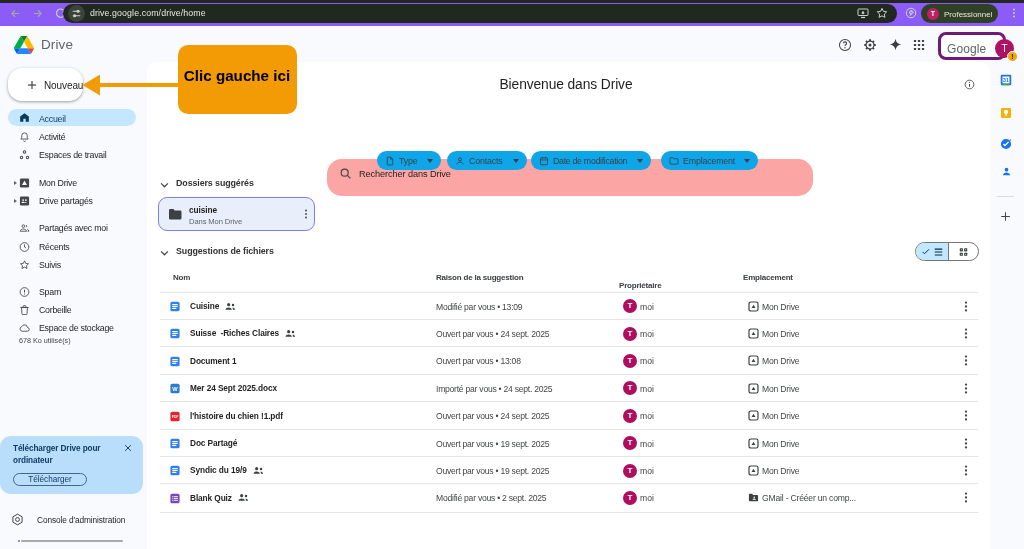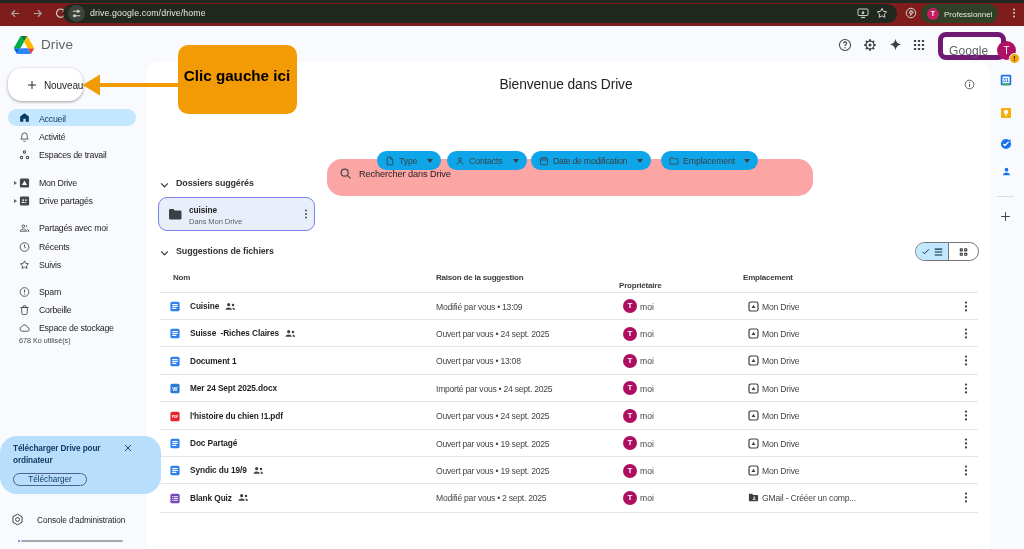--- a/index.html
+++ b/index.html
@@ -1,42 +1,42 @@
 <!DOCTYPE html>
 <html><head><meta charset="utf-8">
 <style>
   html,body{margin:0;padding:0;}
   body{width:1024px;height:549px;overflow:hidden;font-family:"Liberation Sans",sans-serif;background:#f8fafd;position:relative;}
   .abs{position:absolute;}
   
-  #chrome{left:0;top:0;width:1024px;height:32px;background:#7f1d1d;}
+  #chrome{left:0;top:0;width:1024px;height:32px;background:#8b5cf6;}
   #omni{left:63px;top:4px;width:834px;height:19px;border-radius:10px;background:#21281f;}
   #urltext{left:90px;top:8px;font-size:8.8px;color:#e6e9e3;font-weight:400;letter-spacing:.1px;}
   #profchip{left:921px;top:4px;width:77px;height:19px;border-radius:10px;background:#304026;}
   #profchip .av{position:absolute;left:6px;top:3.5px;width:12px;height:12px;border-radius:50%;background:#c41e62;color:#fff;font-size:7px;font-weight:700;text-align:center;line-height:12px;}
   #profchip .nm{position:absolute;left:23px;top:5.5px;font-size:8px;color:#e4e9df;}
   
   #appbar{left:0;top:26px;width:1024px;height:36px;background:#f8fafd;}
   #drivename{left:41px;top:37px;font-size:13.5px;color:#5f6368;letter-spacing:.1px;}
-  #gcard{left:938px;top:32px;width:68px;height:28px;background:#fff;border:5px solid #701a75;border-radius:8px;box-sizing:border-box;}
+  #gcard{left:938px;top:32px;width:68px;height:28px;background:#fff;border:3px solid #701a75;border-radius:8px;box-sizing:border-box;}
   #gcard .g{position:absolute;left:6px;top:7px;font-size:12px;color:#5f6368;font-weight:500;letter-spacing:.1px;}
   #gcard .av{position:absolute;left:54px;top:4px;width:19px;height:19px;border-radius:50%;background:#ae1264;color:#fff;font-size:10px;text-align:center;line-height:19px;}
   #gcard .badge{position:absolute;left:66px;top:16px;width:9px;height:9px;border-radius:50%;background:#f2a50c;color:#202124;font-size:7px;font-weight:700;text-align:center;line-height:9px;border:1px solid #fff;}
   
   #newbtn{left:8px;top:68px;width:75px;height:33px;background:#fff;border-radius:14px;box-shadow:0 1px 2px rgba(60,64,67,.3),0 1px 3px 1px rgba(60,64,67,.15);}
   #newbtn .txt{position:absolute;left:36px;top:12px;font-size:10px;color:#1f1f1f;font-weight:500;letter-spacing:-.1px;}
   .navrow{left:0;width:147px;height:18px;}
   .navrow .ic{position:absolute;left:19px;top:50%;transform:translateY(-50%);width:11px;height:11px;}
   .navrow .tx{position:absolute;left:39px;top:50%;transform:translateY(-50%);font-size:8.8px;color:#1f1f1f;white-space:nowrap;letter-spacing:-.25px;}
   .navrow .tri{position:absolute;left:13.5px;top:50%;transform:translateY(-50%);width:0;height:0;border-left:3.5px solid #5f6368;border-top:2.5px solid transparent;border-bottom:2.5px solid transparent;}
   #homerow{left:8px;top:109px;width:128px;height:17px;background:#c2e7ff;border-radius:9px;}
   #homerow .ic{position:absolute;left:11px;top:3px;width:11px;height:11px;}
   #homerow .tx{position:absolute;left:31px;top:4.5px;font-size:8.8px;color:#0e3b5c;font-weight:400;letter-spacing:-.25px;}
   #storage{left:19px;top:335.5px;font-size:7.2px;color:#444746;}
-  #promo{left:0px;top:436px;width:143px;height:57.5px;background:#b9defb;border-radius:17px;padding-left:18px;}
+  #promo{left:0px;top:436px;width:143px;height:57.5px;background:#b9defb;border-radius:11px;}
   #promo .t{position:absolute;left:13px;top:7px;width:104px;font-size:8.2px;line-height:12.3px;color:#113c63;font-weight:700;letter-spacing:-.1px;}
   #promo .x{position:absolute;left:122.5px;top:6.5px;width:10px;height:10px;}
   #promo .btn{position:absolute;left:13px;top:36.5px;width:74px;height:13.5px;border:1px solid #47648a;border-radius:7.5px;box-sizing:border-box;text-align:center;font-size:8.2px;line-height:12px;color:#113c63;font-weight:400;}
   #admin{left:0px;top:511px;}
   #admintx{left:37px;top:515px;font-size:8.3px;color:#1f1f1f;letter-spacing:-.1px;}
   #sscroll{left:21px;top:540px;width:102px;height:2.2px;background:#a6a9ae;border-radius:1px;}
   
   #main{left:147px;top:62px;width:843px;height:487px;background:#fff;border-radius:10px 10px 0 0;}
   #title{left:147px;top:77px;width:838px;text-align:center;font-size:13.8px;color:#1f1f1f;letter-spacing:-.1px;}
   #searchbar{left:327px;top:111px;width:486px;height:37px;background:#fca5a5;border-radius:15px;margin-top:48px;}

